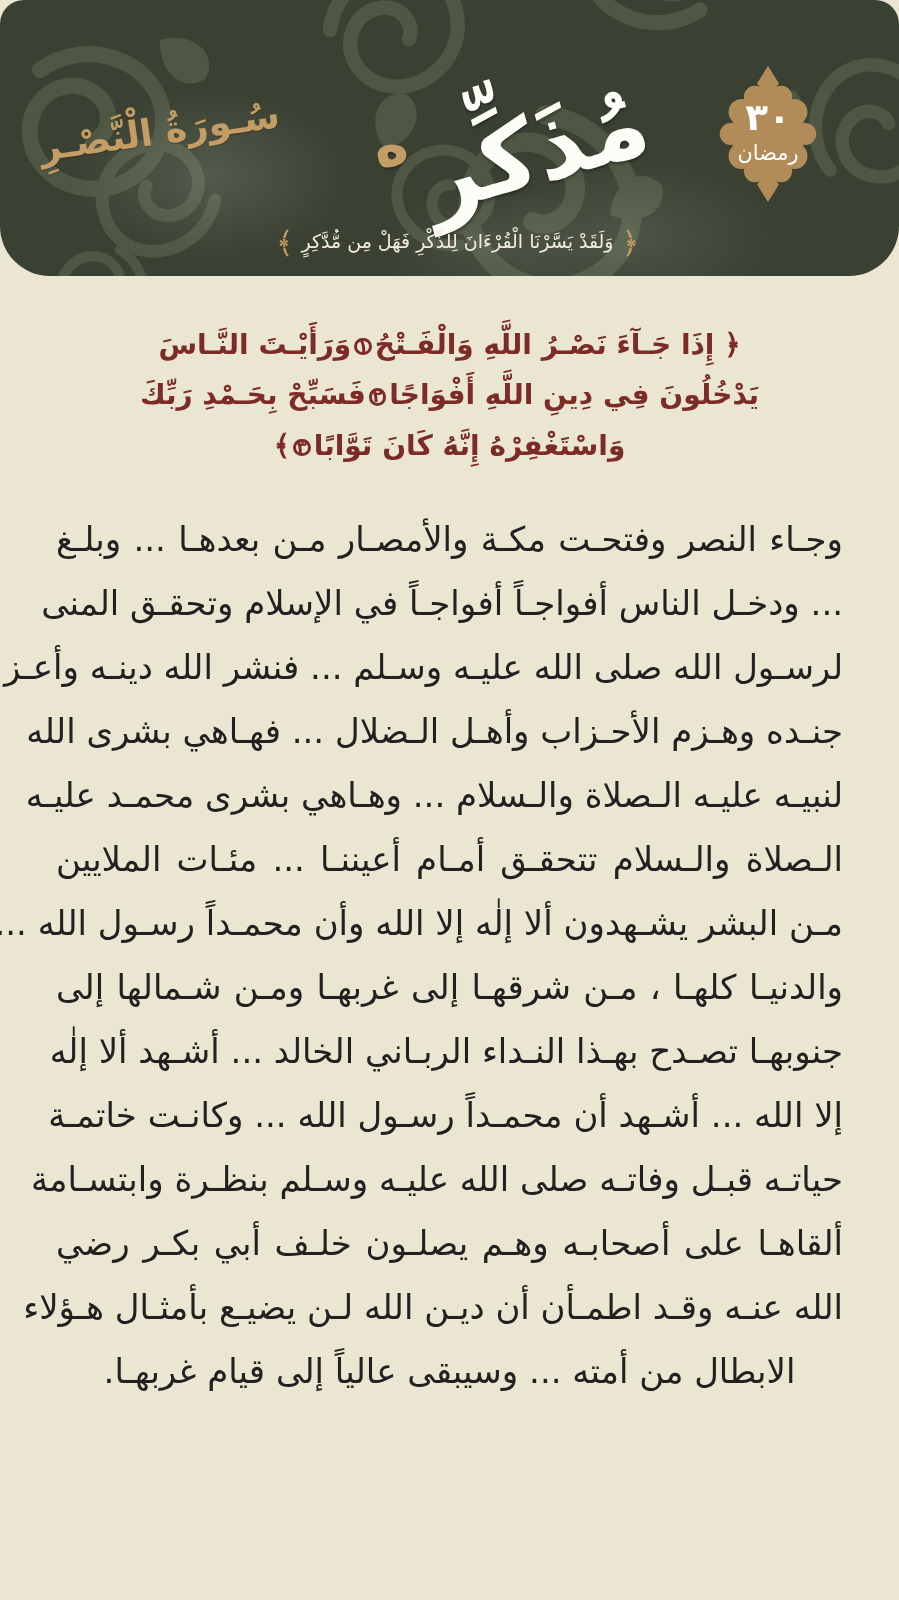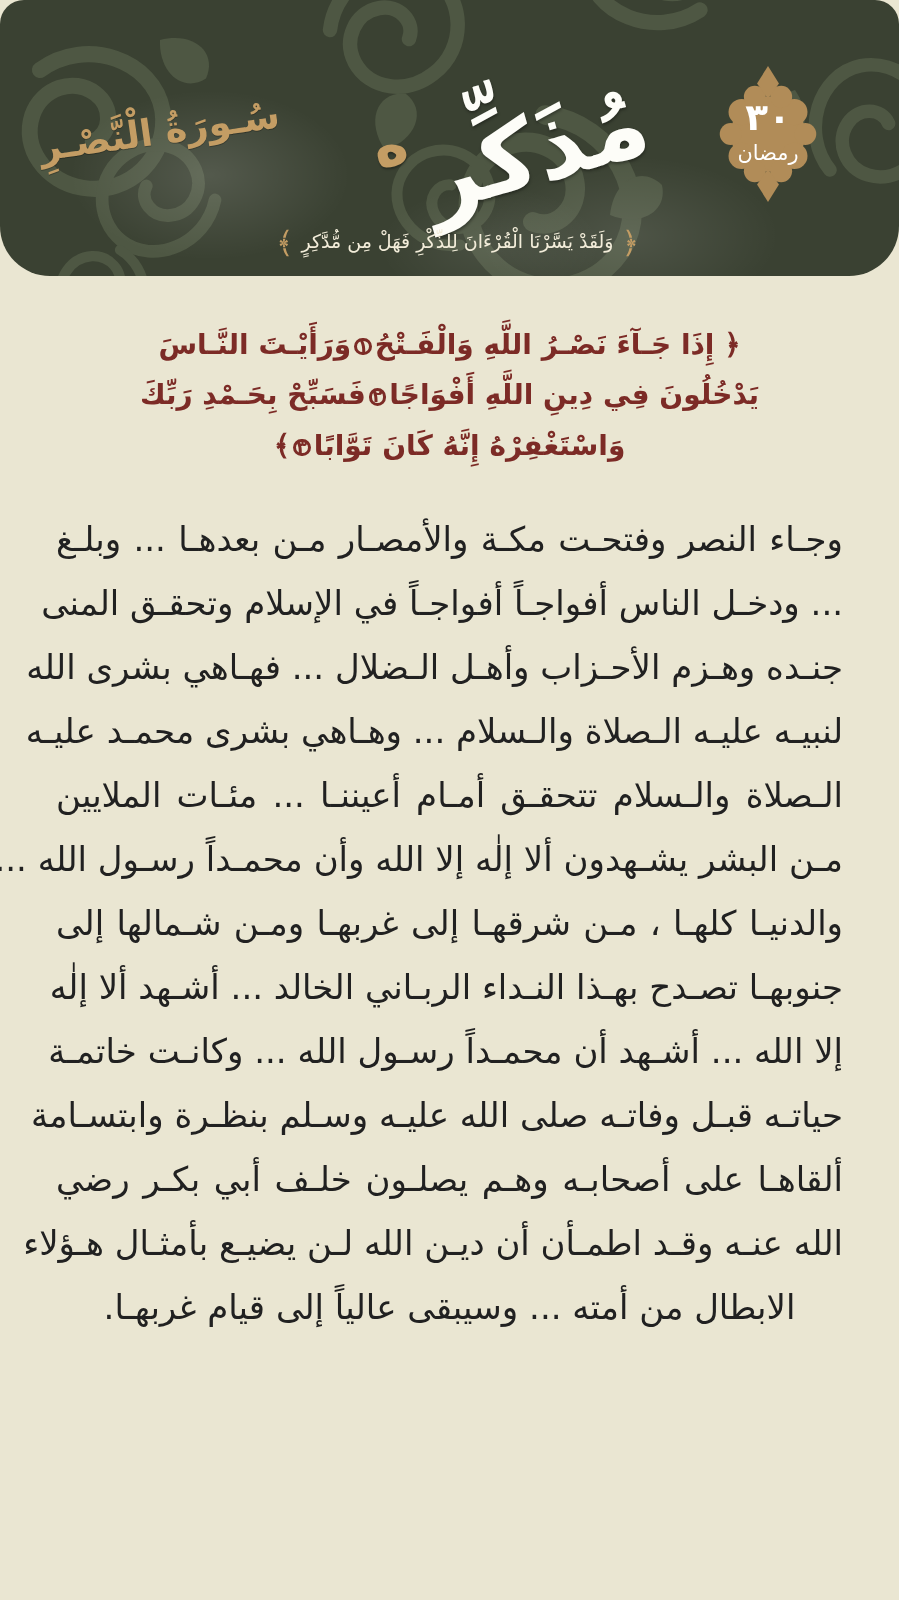--- a/index.html
+++ b/index.html
@@ -192,20 +192,21 @@
       <span>يَدْخُلُونَ فِي دِينِ اللَّهِ أَفْوَاجًا</span><span class="ayah">٢</span><span>فَسَبِّحْ بِحَـمْدِ رَبِّكَ</span>
     </div>
     <div class="vline">
       <span>وَاسْتَغْفِرْهُ إِنَّهُ كَانَ تَوَّابًا</span><span class="ayah">٣</span><span>﴾</span>
     </div>
   </section>
 
   <section class="article">
     <div class="bline">وجـاء النصر وفتحـت مكـة والأمصـار مـن بعدهـا ... وبلـغ</div>
     <div class="bline">... ودخـل الناس أفواجـاً أفواجـاً في الإسلام وتحقـق المنى</div>
+    <div class="bline">لرسـول الله صلى الله عليـه وسـلم ... فنشر الله دينـه وأعـز</div>
     <div class="bline">جنـده وهـزم الأحـزاب وأهـل الـضلال ... فهـاهي بشرى الله</div>
     <div class="bline">لنبيـه عليـه الـصلاة والـسلام ... وهـاهي بشرى محمـد عليـه</div>
     <div class="bline">الـصلاة والـسلام تتحقـق أمـام أعيننـا ... مئـات الملايين</div>
     <div class="bline">مـن البشر يشـهدون ألا إلٰه إلا الله وأن محمـداً رسـول الله ...</div>
     <div class="bline">والدنيـا كلهـا ، مـن شرقهـا إلى غربهـا ومـن شـمالها إلى</div>
     <div class="bline">جنوبهـا تصـدح بهـذا النـداء الربـاني الخالد ... أشـهد ألا إلٰه</div>
     <div class="bline">إلا الله ... أشـهد أن محمـداً رسـول الله ... وكانـت خاتمـة</div>
     <div class="bline">حياتـه قبـل وفاتـه صلى الله عليـه وسـلم بنظـرة وابتسـامة</div>
     <div class="bline">ألقاهـا على أصحابـه وهـم يصلـون خلـف أبي بكـر رضي</div>
     <div class="bline">الله عنـه وقـد اطمـأن أن ديـن الله لـن يضيـع بأمثـال هـؤلاء</div>

